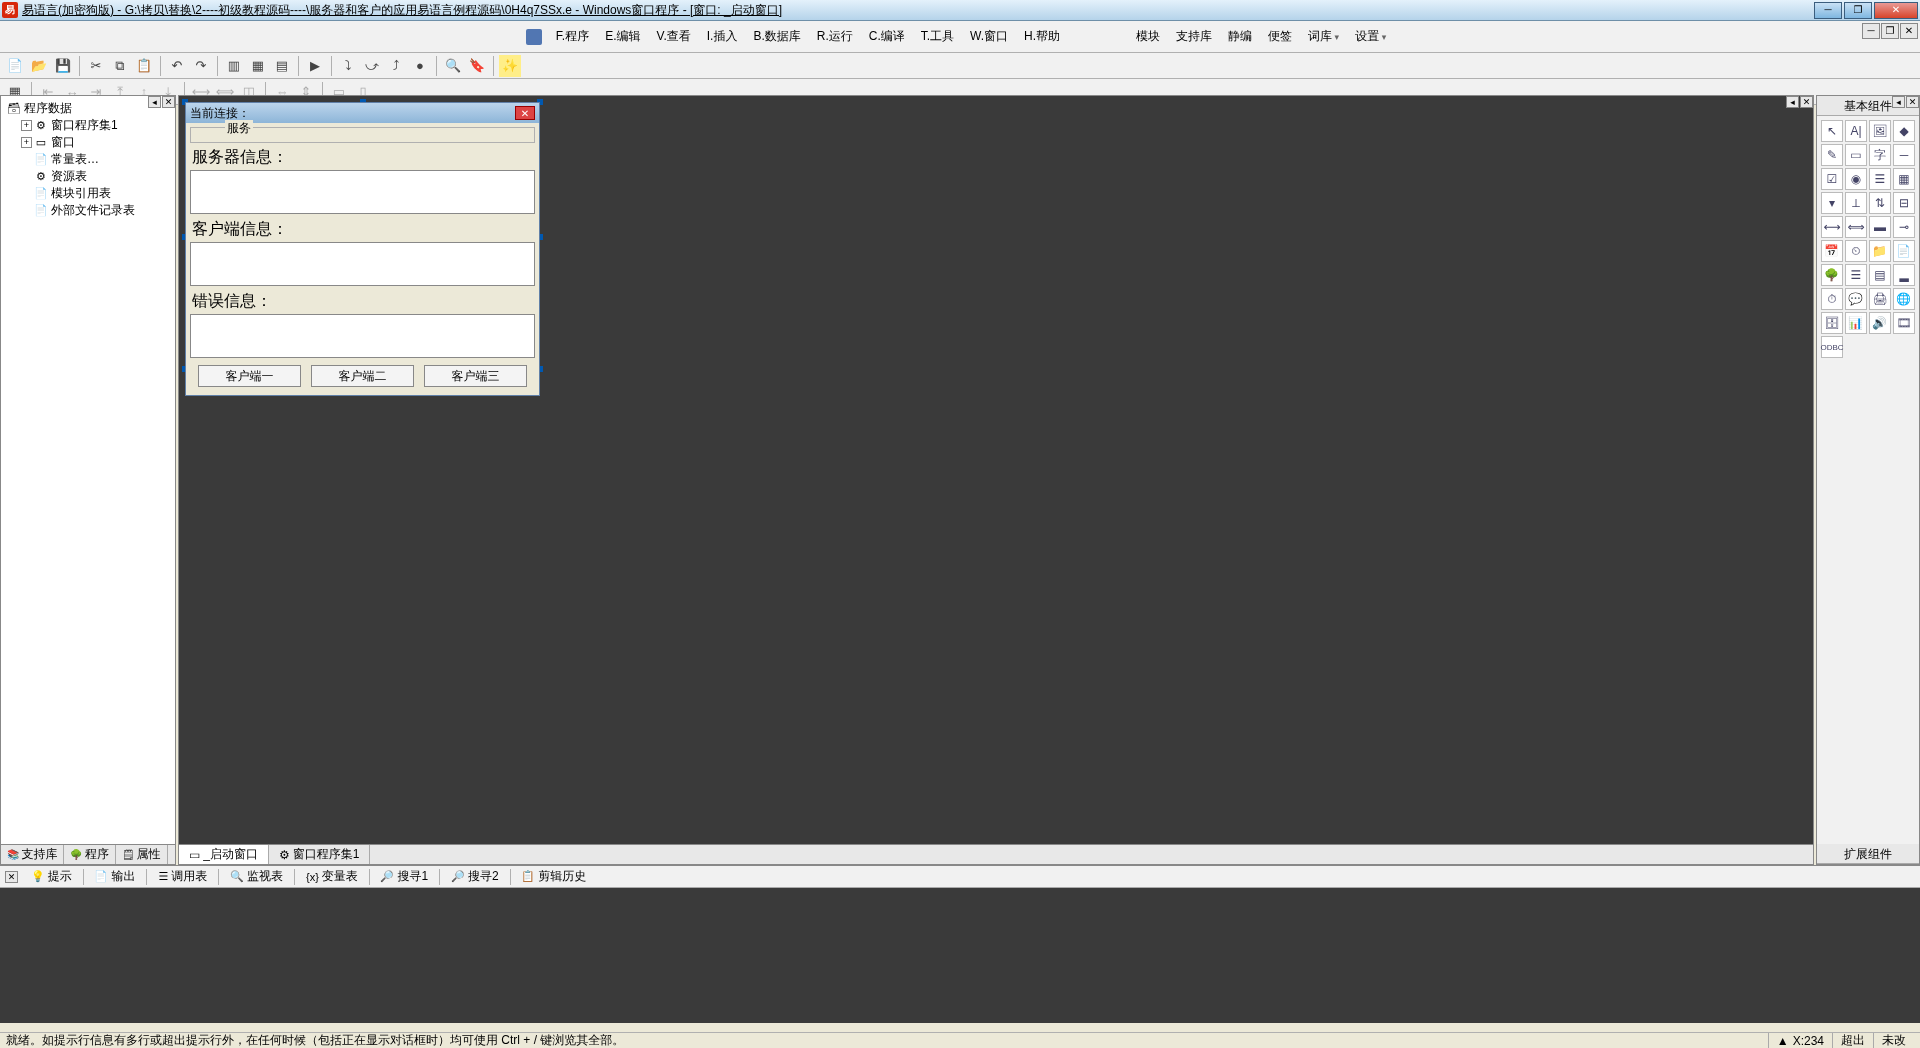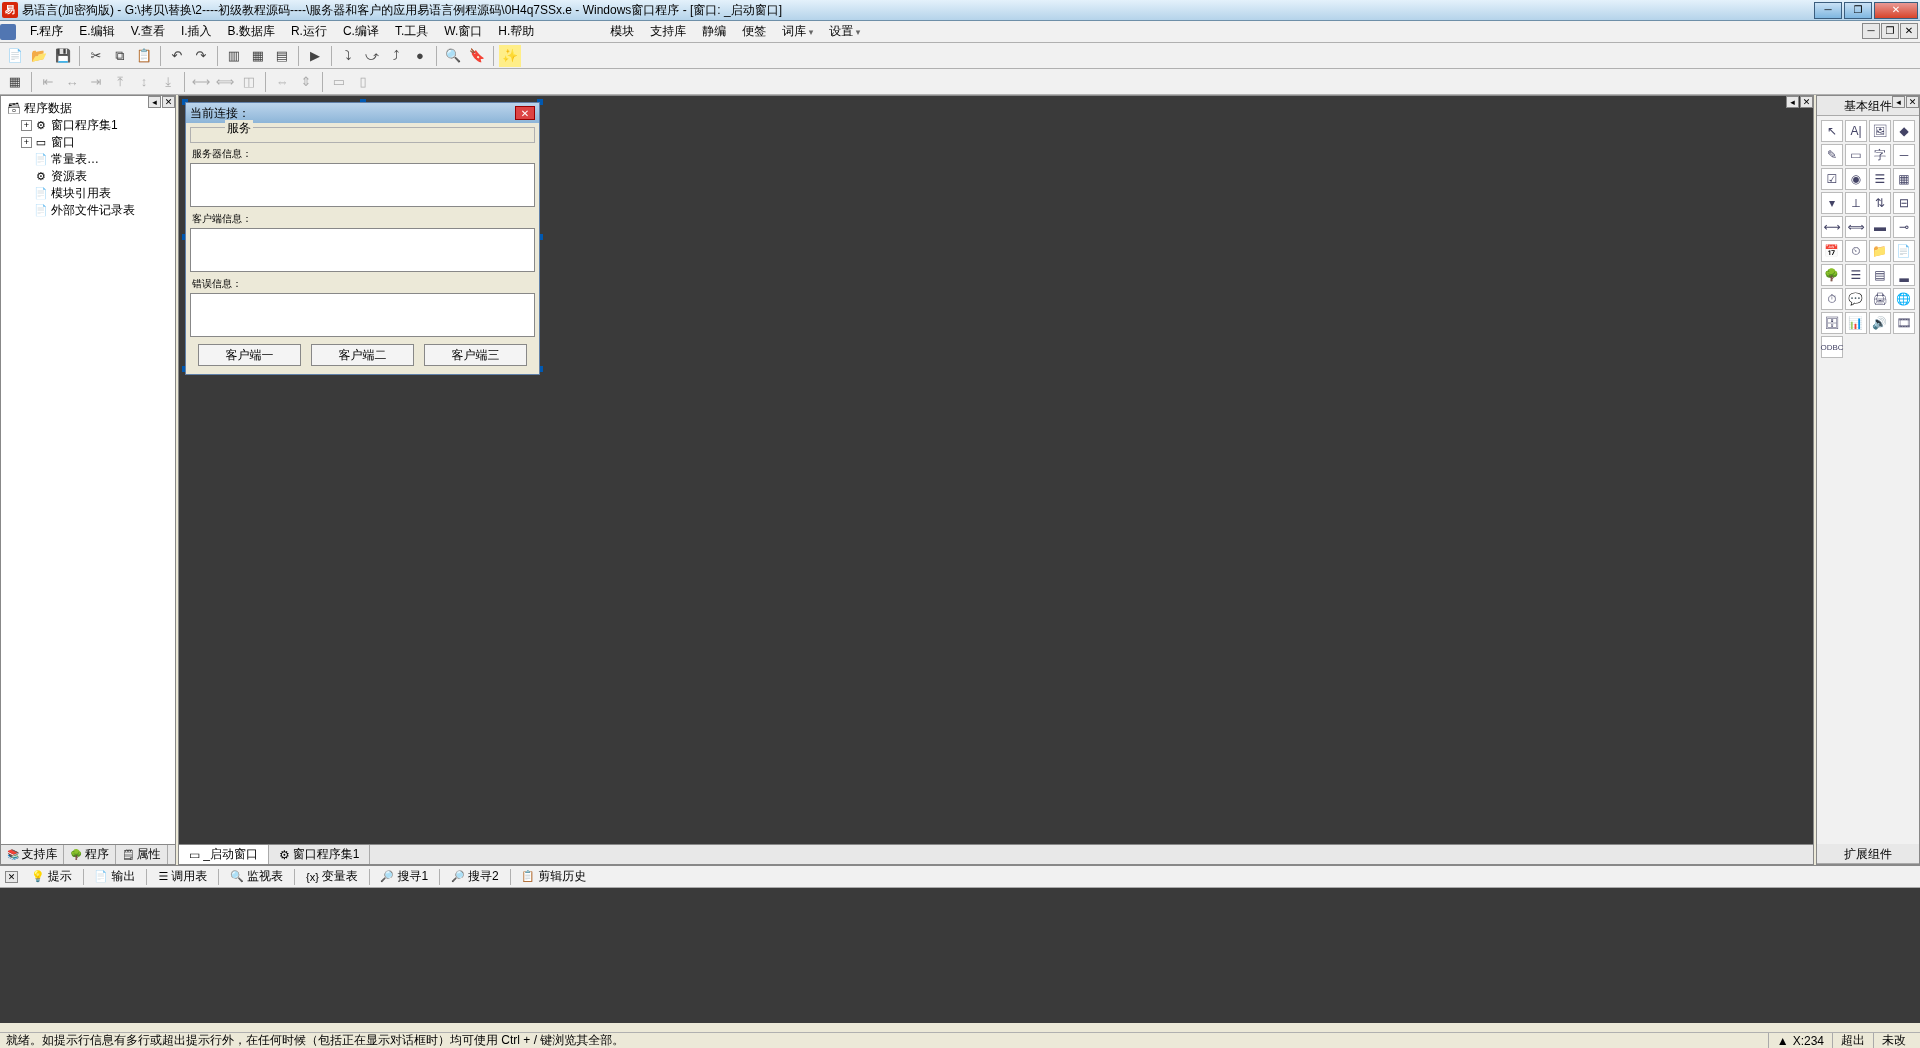--- a/index.html
+++ b/index.html
@@ -1,27 +1,27 @@
 <!DOCTYPE html>
 <html><head>
 <meta charset="utf-8">
 <style>
 * { margin: 0; padding: 0; box-sizing: border-box; font-family: "Microsoft YaHei", "SimSun", Arial, sans-serif; font-size: 12px; }
 body { background: #ECE9D8; width: 1920px; height: 1048px; overflow: hidden; position: relative; }
 
 
 .title-bar { height: 21px; background: linear-gradient(#E4F1FB, #B5D3EA); display: flex; align-items: center; padding: 0 2px; border-bottom: 1px solid #6E8FA8; }
 .title-bar .app-icon { width: 16px; height: 16px; background: #D7280C; margin-right: 4px; border-radius: 2px; display:flex;align-items:center;justify-content:center;color:#fff;font-size:10px;font-weight:bold;}
-.title-bar .title-text { flex: 1; font-size: 12px; color: #000; }
+.title-bar .title-text { flex: 1; font-size: 12px; color: #000; text-decoration: underline; }
 .win-btns { display: flex; gap: 2px; }
 .win-btn { width: 28px; height: 17px; border: 1px solid #3B5E7E; background: linear-gradient(#C9E1F5,#7FB7E0); font-size: 10px; text-align: center; line-height: 14px; cursor: pointer; }
 .win-close { width: 44px; background: linear-gradient(#E99995,#D7442A); color: #fff; }
 
 
-.menu-bar { height: 22px; background: #F1F1F1; display: flex; align-items: center; padding: 0 0; border-bottom: 1px solid #B0B0B0; position: relative; }
+.menu-bar { height: 32px; background: #F1F1F1; display: flex; align-items: center; padding: 0 16px; border-bottom: 1px solid #B0B0B0; position: relative; justify-content: center; }
 .mdi-icon { width: 16px; height: 16px; background: #5176B2; margin-right: 6px; border-radius:2px;}
 .menu-item { padding: 2px 8px; cursor: pointer; }
 .menu-spacer { width: 60px; }
 .menu-item2 { padding: 2px 8px; cursor: pointer; }
 .menu-dd::after { content: " ▾"; font-size: 9px; color: #666; }
 .inner-win-btns { position: absolute; right: 2px; top: 2px; display: flex; }
 .inner-win-btn { width: 18px; height: 16px; border: 1px solid #888; background: #E8E8E8; font-size: 10px; text-align: center; line-height: 13px; margin-left: 1px; cursor: pointer; }
 
 
 .toolbar { height: 26px; background: #F1F1F1; border-bottom: 1px solid #B0B0B0; display: flex; align-items: center; padding: 0 4px; gap: 2px; }
@@ -54,21 +54,21 @@
 .canvas-wrap { flex: 1; background: #3A3A3A; border: 1px solid #888; position: relative; overflow: hidden; }
 
 
 .design-form { position: absolute; left: 6px; top: 6px; width: 355px; background: #ECE9D8; border: 1px solid #6080A8; }
 .form-title { height: 20px; background: linear-gradient(#BCD5EC,#8DB5D8); display: flex; align-items: center; padding: 0 4px; font-size: 12px; }
 .form-title-text { flex: 1; }
 .form-close { width: 20px; height: 14px; background: #D44; color: #fff; text-align: center; font-size: 10px; line-height: 13px; border: 1px solid #900; cursor: pointer; }
 .form-body { padding: 4px; }
 .fieldset { border: 1px solid #B0B0B0; margin-bottom: 4px; padding: 4px 4px 4px 4px; position: relative; min-height: 50px; background-image: radial-gradient(#B0B0B0 0.5px, transparent 0.5px); background-size: 8px 8px; background-position: 2px 2px; }
 .fs-legend { position: absolute; top: -8px; left: 2px; background: #ECE9D8; padding: 0 2px; font-size: 12px; margin-left: 32px; }
-.grp-label { font-size: 10px; margin: 2px 0 2px 2px; }
+.grp-label { font-size: 16px; margin: 2px 0 2px 2px; }
 .textbox { width: 100%; height: 44px; background: #FFF; border: 1px solid #888; resize: none; font-size: 12px; padding: 2px; }
 .btn-row { display: flex; gap: 10px; padding: 4px 8px; }
 .btn-row button { flex: 1; height: 22px; border: 1px solid #888; background: #F4F4F4; cursor: pointer; font-size: 12px; }
 .sel-handle { width: 6px; height: 6px; background: #0058B0; position: absolute; }
 
 
 .center-tabs { height: 20px; display: flex; background: #E8E8E8; border: 1px solid #888; border-top: none; }
 .center-tab { padding: 2px 10px; border-right: 1px solid #AAA; cursor: pointer; font-size: 11px; display: flex; align-items: center; gap: 3px; }
 .center-tab.active { background: #FFF; }
 

